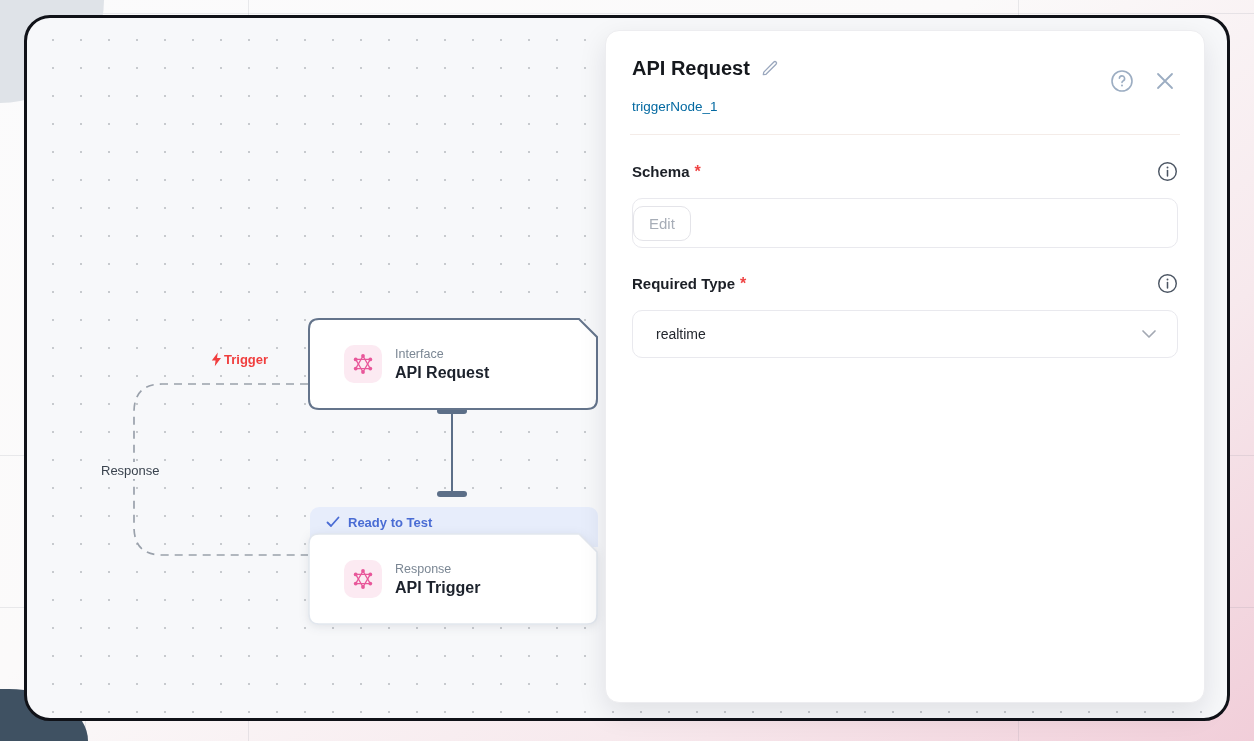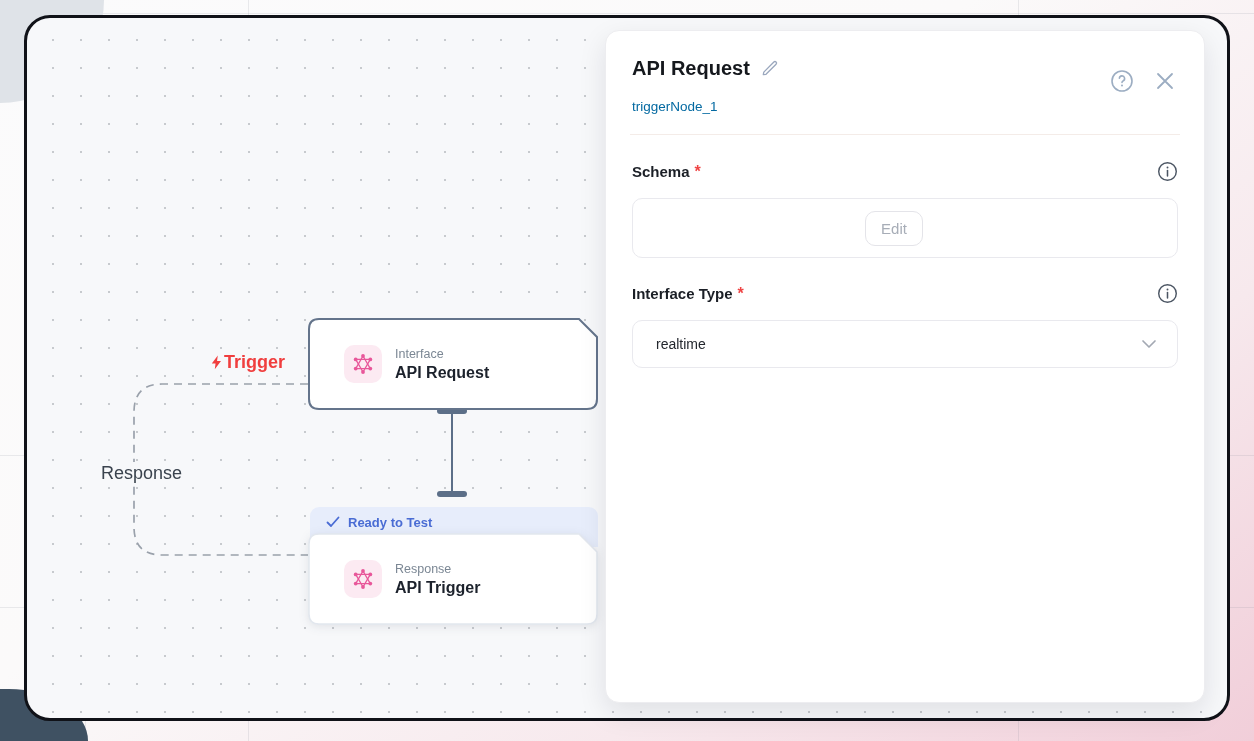--- a/index.html
+++ b/index.html
@@ -24,21 +24,21 @@
     position:absolute; left:24px; top:15px; width:1206px; height:706px;
     border:3px solid #101218; border-radius:26px;
     background-color:#f7f8fa;
     background-image:radial-gradient(#c7cace 1.15px, transparent 1.3px);
     background-size:28px 28px; background-position:12px 8px;
     overflow:hidden;
   }
   .canvas-layer { position:absolute; left:0; top:0; width:1200px; height:700px; }
   svg.wires { position:absolute; left:0; top:0; pointer-events:none; }
 
-  .edge-label { position:absolute; font-size:18px; }
+  .edge-label { position:absolute; font-size:13px; }
   .trigger-label { left:183px; top:334px; color:#f03e3e; font-weight:700;
     display:flex; align-items:center; gap:1px; }
   .response-label { left:71px; top:444px; color:#3a434e; background:#f7f8fa;
     padding:1px 3px; }
 
   
   .node-group { position:absolute; width:290px; }
   .banner {
     position:absolute; left:2px; right:0; top:-26px; height:40px;
     border-radius:9px 9px 0 0; display:flex; align-items:center; gap:8px;
@@ -78,21 +78,21 @@
   .divider { height:1px; background:#f4ece8; margin:20px -2px 0 -2px; }
 
   .field-row { display:flex; justify-content:space-between; align-items:center; }
   .field-label { font-size:15px; font-weight:700; color:#1b1f26; }
   .req { color:#ef4444; margin-left:5px; font-weight:700; }
   .field-schema-row { margin-top:26px; }
   .box {
     border:1px solid #e9e9ee; border-radius:10px; background:#fff;
     display:flex; align-items:center;
   }
-  .schema-box { margin-top:16px; height:60px; justify-content:center; padding-right:22px; }
+  .schema-box { margin-top:16px; height:50px; justify-content:flex-start; padding-right:22px; }
   .edit-btn { border:1px solid #e4e4e9; border-radius:10px; background:#fff;
     color:#a7adb7; font-size:15px; padding:8px 15px; cursor:pointer;
     font-family:"Liberation Sans", sans-serif; }
   .rt-row { margin-top:25px; }
   .select-box { margin-top:16px; height:48px; justify-content:space-between;
     padding:0 20px 0 23px; cursor:pointer; }
   .select-value { font-size:14px; color:#23272e; }
 </style>
 </head>
 <body>
@@ -228,21 +228,21 @@
         <circle cx="11" cy="6.8" r="1" fill="#4b5563"></circle>
       </svg>
     </span>
   </div>
   <div class="box schema-box">
     <button class="edit-btn">Edit</button>
   </div>
 
   <div class="field-row rt-row">
     <div>
-      <span class="field-label">Interface Type</span><span class="req">*</span>
+      <span class="field-label">Required Type</span><span class="req">*</span>
     </div>
     <span class="icon-btn">
       <svg width="21" height="21" viewBox="0 0 22 22">
         <circle cx="11" cy="11" r="9.2" fill="none" stroke="#4b5563" stroke-width="1.5"></circle>
         <line x1="11" y1="10" x2="11" y2="15.6" stroke="#4b5563" stroke-width="1.6" stroke-linecap="round"></line>
         <circle cx="11" cy="6.8" r="1" fill="#4b5563"></circle>
       </svg>
     </span>
   </div>
   <div class="box select-box">

